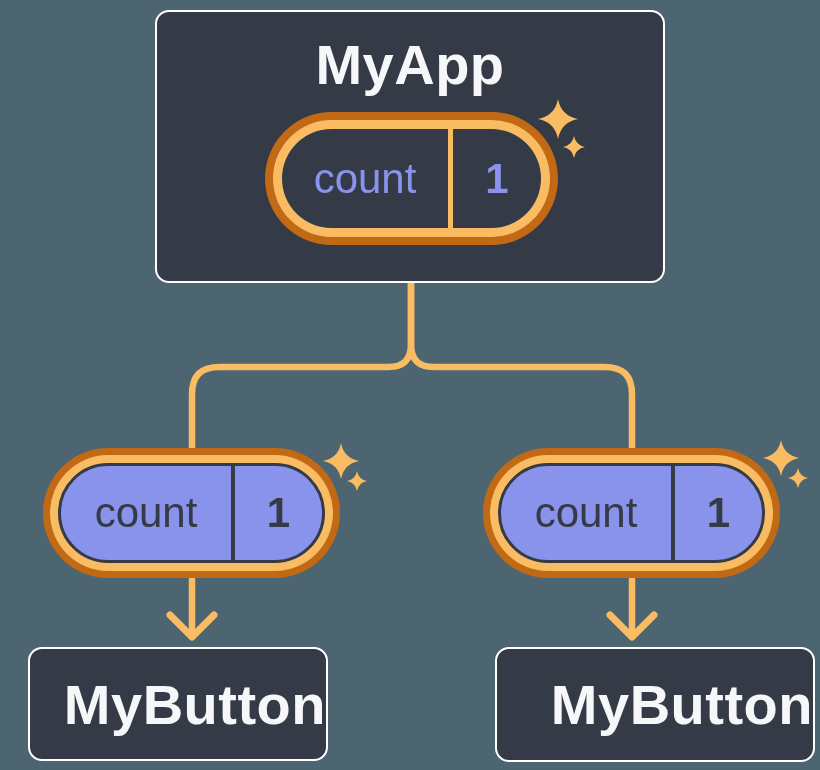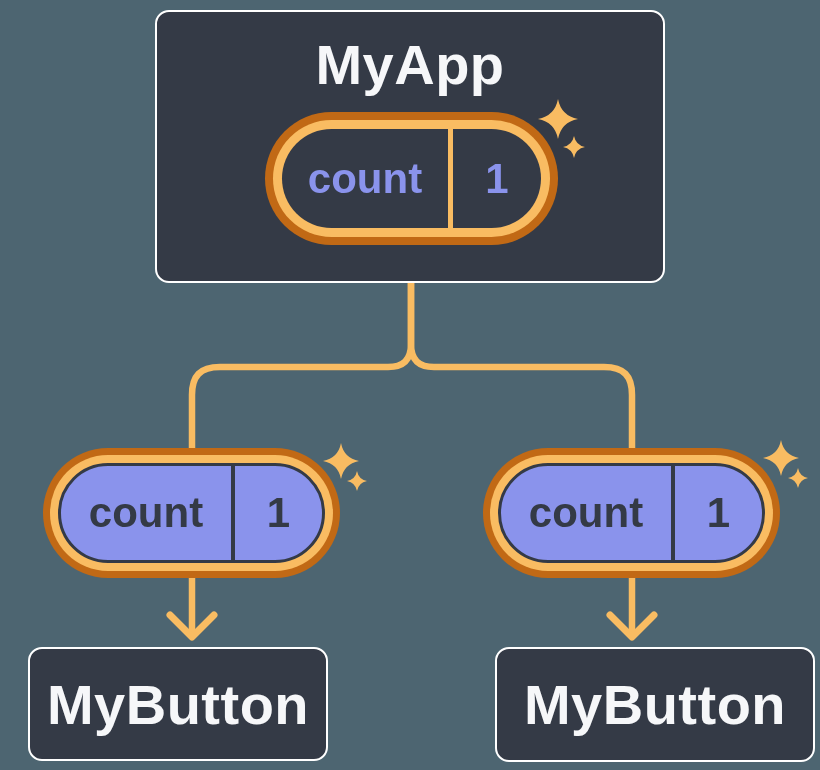--- a/index.html
+++ b/index.html
@@ -49,21 +49,21 @@
     white-space: nowrap;
   }
   .myapp-title {
     position: absolute;
     left: 0; right: 0;
     top: 20px;
   }
   .btn-node {
     display: flex;
     align-items: center;
-    justify-content: center;
+    justify-content: flex-end;
   }
 
   
   .pill-outer {
     position: absolute;
     box-sizing: border-box;
     background: var(--accentDark);
     border-radius: 999px;
     padding: 8px;
     z-index: 2;
@@ -89,21 +89,21 @@
     border: 3px solid var(--textDark);
   }
   .pill-cell {
     display: flex;
     align-items: center;
     justify-content: center;
     font-size: 42px;
   }
   .state-core .pill-cell { color: var(--purple); }
   .prop-core  .pill-cell { color: var(--textDark); }
-  .cell-label { font-weight: 700; }
+  .cell-label { font-weight: 400; }
   .cell-value { flex: 1; font-weight: 700; }
   .state-core .cell-label { width: 166px; }
   .state-core .vdiv { width: 5px; background: var(--accentLight); }
   .prop-core  .cell-label { width: 170px; }
   .prop-core  .vdiv { width: 4px; background: var(--textDark); }
 
   .stroke-line {
     stroke: var(--accentLight);
     stroke-width: 6.5;
     fill: none;

